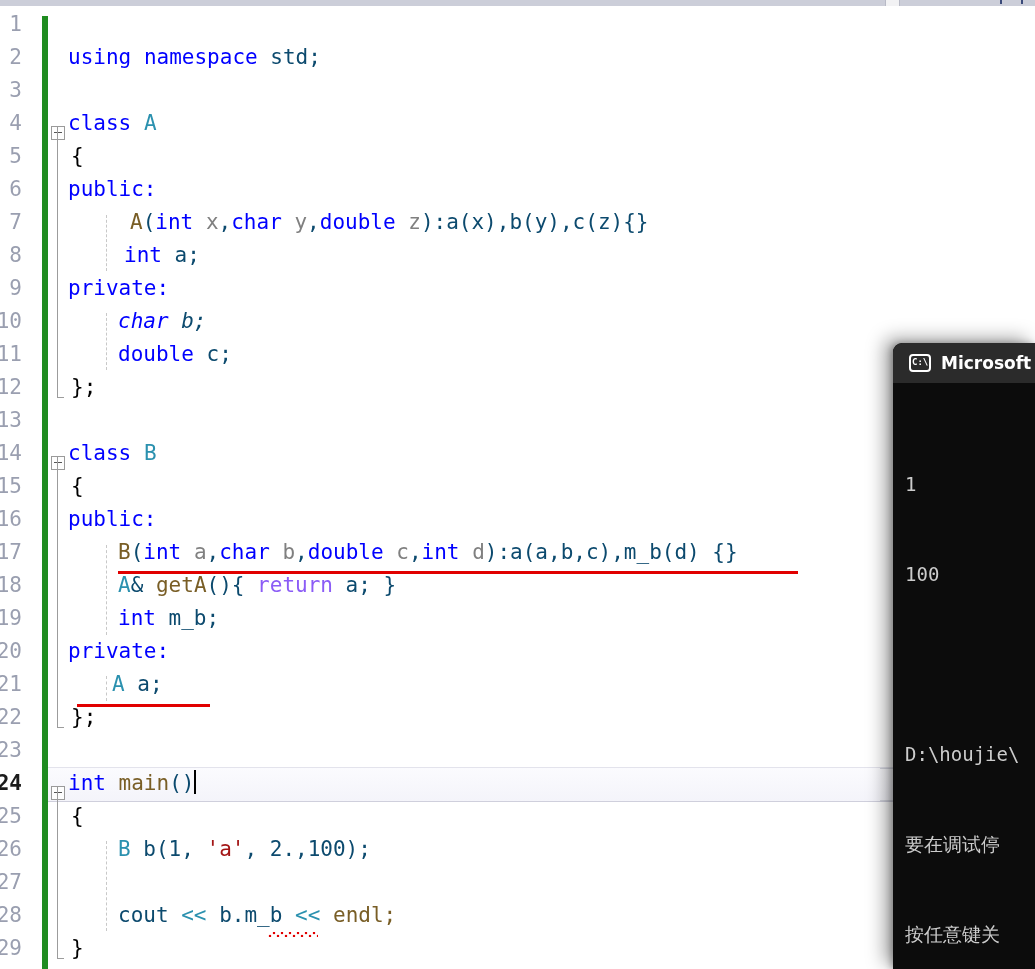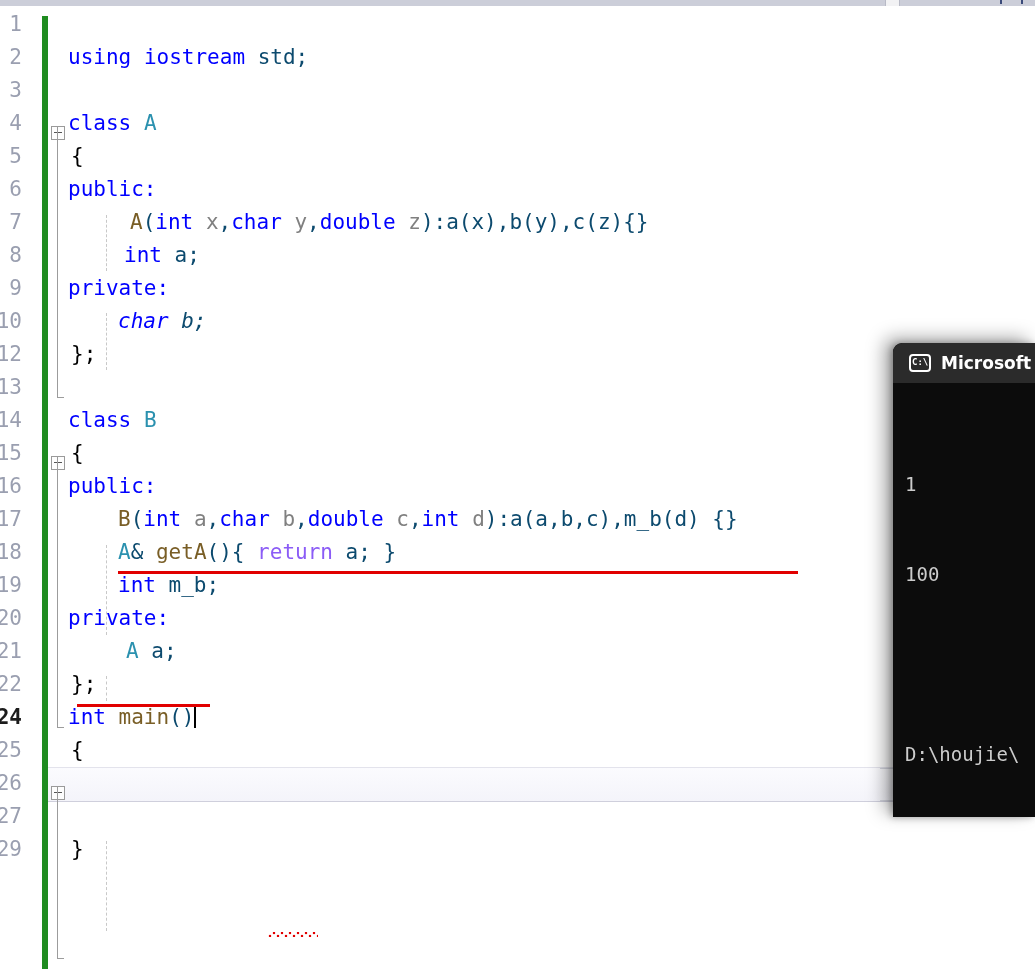--- a/index.html
+++ b/index.html
@@ -193,21 +193,21 @@
     background-size: 8px 5px;
     background-repeat: repeat-x;
   }
 
   
   #console-window {
     position: absolute;
     left: 893px;
     top: 343px;
     width: 142px;
-    height: 474px;
+    height: 626px;
     background: #0c0c0c;
     border-top-left-radius: 9px;
     box-shadow: -9px -5px 18px rgba(0,0,0,0.34), -2px 0 7px rgba(0,0,0,0.30);
     overflow: hidden;
     z-index: 10;
   }
   #console-titlebar {
     position: relative;
     height: 40px;
     background: #2b2b2b;
@@ -308,21 +308,21 @@
   <div class="annot" style="left:118px; top:563px; width:680px;"></div>
   <div class="annot" style="left:77px;  top:696px; width:133px;"></div>
   <div class="squiggle" style="left:268px; top:924px; width:50px;"></div>
 
   <div class="code-line">
     <span class="ln">1</span>
   </div>
 
   <div class="code-line">
     <span class="ln">2</span>
-    <span class="txt"><span class="t-kw">using</span> <span class="t-kw">iostream</span><span class="t-plain"> std;</span></span>
+    <span class="txt"><span class="t-kw">using</span> <span class="t-kw">namespace</span><span class="t-plain"> std;</span></span>
   </div>
 
   <div class="code-line">
     <span class="ln">3</span>
     <span class="txt"></span>
   </div>
 
   <div class="code-line">
     <span class="ln">4</span>
     <span class="txt"><span class="t-kw">class</span> <span class="t-type">A</span></span>
@@ -351,20 +351,24 @@
   <div class="code-line">
     <span class="ln">9</span>
     <span class="txt t-kw">private:</span>
   </div>
 
   <div class="code-line">
     <span class="ln">10</span>
     <span class="txt" style="left:118px;font-style:italic;"><span class="t-kw">char</span><span class="t-plain"> b;</span></span>
   </div>
 
+  <div class="code-line">
+    <span class="ln">11</span>
+    <span class="txt" style="left:118px;"><span class="t-kw">double</span><span class="t-plain"> c;</span></span>
+  </div>
 
   <div class="code-line">
     <span class="ln">12</span>
     <span class="txt" style="left:71px;">};</span>
   </div>
 
   <div class="code-line">
     <span class="ln">13</span>
     <span class="txt"></span>
   </div>
@@ -399,47 +403,56 @@
     <span class="txt" style="left:118px;"><span class="t-kw">int</span><span class="t-plain"> m_b;</span></span>
   </div>
 
   <div class="code-line">
     <span class="ln">20</span>
     <span class="txt t-kw">private:</span>
   </div>
 
   <div class="code-line">
     <span class="ln">21</span>
-    <span class="txt" style="left:126px;"><span class="t-type">A</span><span class="t-plain"> a;</span></span>
+    <span class="txt" style="left:112px;"><span class="t-type">A</span><span class="t-plain"> a;</span></span>
   </div>
 
   <div class="code-line">
     <span class="ln">22</span>
     <span class="txt" style="left:71px;">};</span>
   </div>
 
+  <div class="code-line">
+    <span class="ln">23</span>
+    <span class="txt"></span>
+  </div>
 
   <div class="code-line current">
     <span class="ln">24</span>
     <span class="txt"><span class="t-kw">int</span><span class="t-func"> main</span><span class="t-plain">()</span><span class="caret"></span></span>
   </div>
 
   <div class="code-line">
     <span class="ln">25</span>
     <span class="txt" style="left:71px;">{</span>
   </div>
 
   <div class="code-line">
     <span class="ln">26</span>
+    <span class="txt" style="left:118px;"><span class="t-type">B</span><span class="t-plain"> b(1, </span><span class="t-str">'a'</span><span class="t-plain">, 2.,100);</span></span>
   </div>
 
   <div class="code-line">
     <span class="ln">27</span>
   </div>
 
+  <div class="code-line">
+    <span class="ln">28</span>
+    <span class="txt" style="left:118px;"><span class="t-plain">cout </span><span class="t-stream">&lt;&lt;</span><span class="t-plain"> b.</span><span class="t-plain">m_b</span><span class="t-plain"> </span><span class="t-stream">&lt;&lt;</span><span class="t-func"> endl;</span></span>
+  </div>
 
   <div class="code-line">
     <span class="ln">29</span>
     <span class="txt" style="left:71px;">}</span>
   </div>
 
   <div class="faint-rule" style="top:760px;"></div>
   <div class="faint-rule" style="top:792px;"></div>
 
 </div>

